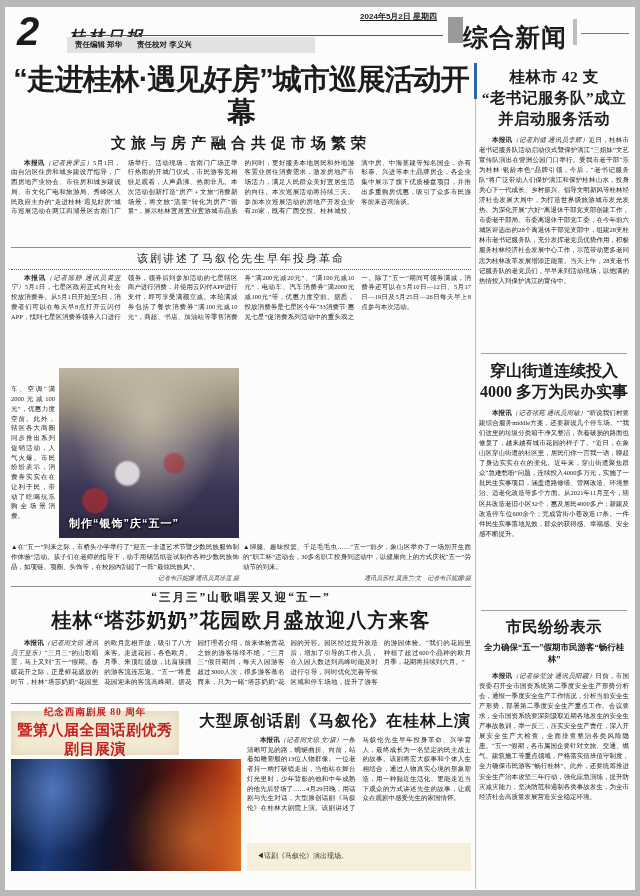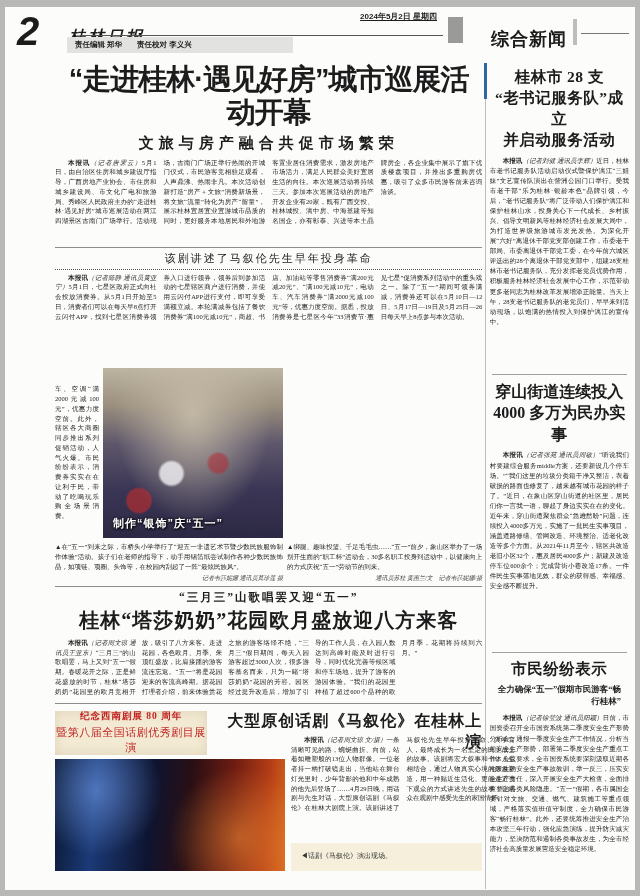--- a/index.html
+++ b/index.html
@@ -4,31 +4,31 @@
 <style>
   * { margin:0; padding:0; box-sizing:border-box; }
   html,body { width:640px; height:896px; }
   body { background:#b8b8b6; font-family:"Liberation Serif", serif; color:#1c1c1c; position:relative; overflow:hidden; }
   .page { position:absolute; left:5px; top:7px; width:630px; height:883px; background:#fcfcfa; padding:4px 6px 6px 6px; }
 
   
   .hdr { position:relative; height:48px; }
   .pagenum { position:absolute; left:6px; top:0; font-family:"Liberation Sans",sans-serif; font-weight:900; font-style:italic; font-size:40px; line-height:40px; }
   .paper { position:absolute; left:58px; top:16px; font-family:"DejaVu Serif",serif; font-weight:bold; font-style:italic; font-size:16px; letter-spacing:3px; }
-  .editors { position:absolute; left:56px; top:26px; width:226px; background:#e2e2e0; font-family:"Liberation Sans",sans-serif; font-size:7.5px; font-weight:bold; padding:3px 8px; white-space:nowrap; }
+  .editors { position:absolute; left:56px; top:26px; width:248px; background:#e2e2e0; font-family:"Liberation Sans",sans-serif; font-size:7.5px; font-weight:bold; padding:3px 8px; white-space:nowrap; }
   .hline1 { position:absolute; left:70px; right:186px; top:24px; border-top:1.5px solid #555; }
   .date { position:absolute; right:192px; top:0; font-family:"Liberation Sans",sans-serif; font-size:8px; font-weight:bold;text-decoration:underline; }
   .sq { position:absolute; right:166px; top:6px; width:15px; height:26px; background:#9a9a98; }
-  .sectionT { position:absolute; right:62px; top:16px; font-family:"Liberation Sans",sans-serif; font-weight:900; font-size:18px; letter-spacing:1px; }
+  .sectionT { position:absolute; right:62px; top:10px; font-family:"Liberation Sans",sans-serif; font-weight:900; font-size:25px; letter-spacing:1px; }
   .vbar { position:absolute; right:52px; top:8px; width:4px; height:26px; background:#bdbdbb; }
   .hline2 { position:absolute; right:0; width:48px; top:22px; border-top:1.5px solid #777; }
 
   
   .content { display:flex; margin-top:4px; height:826px; }
-  .main { width:460px;margin-left:44px; }
+  .main { width:460px; }
   .divcol { width:8px; display:flex; flex-direction:column; align-items:center; }
   .vseg { width:3px; height:36px; background:#2f66a8; }
   .vrule { width:1px; flex:1; background:#b9bcc2; }
   .sidebar { width:150px; }
 
   .rule { border:0; border-top:1px solid #8d8d8b; margin:3px 0; }
   .dotted { border:0; border-top:1px dotted #555; margin:2px 0 3px 0; }
   .sdiv { border:0; border-top:1px solid #a0a09e; margin:6px 2px; }
 
   
@@ -73,36 +73,36 @@
   .capR { flex:1; }
   .credit { font-size:6px; color:#444; text-align:right; margin-top:2px; font-style:italic; }
 
   
   .gard-kick { font-size:11.5px; font-weight:bold; text-align:center; letter-spacing:2px; margin-top:2px; }
   .gard-hl { font-size:20px; font-weight:bold; text-align:center; letter-spacing:1px; margin:2px 0 4px 0; }
   .gard-body { height:62px; }
 
   
   .drama { position:relative; height:166px; margin-top:2px; }
-  .banner { position:absolute; left:0; top:4px; width:152px; height:44px; background:#f3ead4; display:flex; flex-direction:column; justify-content:center; text-align:center; box-shadow:inset 0 0 12px rgba(160,140,100,.25); }
+  .banner { position:absolute; left:0; top:4px; width:168px; height:44px; background:#f3ead4; display:flex; flex-direction:column; justify-content:center; text-align:center; box-shadow:inset 0 0 12px rgba(160,140,100,.25); }
   .banner .b1 { color:#c21f1f; font-weight:bold; font-size:9.5px; letter-spacing:1px; }
-  .banner .b2 { color:#c21f1f; font-weight:normal; font-size:11px; letter-spacing:0.5px; margin-top:2px; }
+  .banner .b2 { color:#c21f1f; font-weight:bold; font-size:15px; letter-spacing:0.5px; margin-top:2px; }
   .drama-hl { position:absolute; left:158px; right:0; top:4px; text-align:right; font-size:16px; font-weight:bold; letter-spacing:1px; }
   .drama-body { position:absolute; left:236px; top:28px; width:224px; height:104px; }
   .stage { position:absolute; left:0; top:52px; width:230px; height:112px;
     background:
       radial-gradient(circle at 18% 28%, rgba(130,175,255,.5), transparent 32%),
       radial-gradient(circle at 80% 70%, rgba(255,160,60,.45), transparent 35%),
       linear-gradient(95deg,#0b1834 0%,#1b3a77 18%,#0e1430 42%,#2a0f14 58%,#6e1c12 75%,#b33d16 90%,#d86a1f 100%); }
   .drama-cap { position:absolute; left:236px; right:0; top:136px; height:28px; background:#f6efdc; font-size:7px; padding:8px 6px 0 10px; color:#333; }
 
   
   .sb-h1 { font-size:15.5px; font-weight:bold; text-align:center; line-height:1.35; letter-spacing:0.5px; margin-top:4px; }
   .sb-h2 { font-size:16px; font-weight:bold; text-align:center; line-height:1.35; margin-top:2px; }
-  .sb-sub { font-size:8.5px; font-weight:bold; text-align:right; margin:4px 8px 2px 0; }
+  .sb-sub { font-size:8.5px; font-weight:bold; text-align:center; margin:4px 0 2px 0; }
   .sb-body { font-size:6.5px; line-height:1.55; text-align:justify; text-indent:2em; overflow:hidden; margin-top:5px; }
   .sb1 { height:212px; } .sb2 { height:196px; } .sb3 { height:184px; }
 </style>
 </head>
 <body>
 
 <div class="page">
 
   <header class="hdr">
     <div class="pagenum">2</div>
@@ -177,21 +177,21 @@
 
     <div class="divcol">
       <div class="vseg"></div>
       <div class="vrule"></div>
     </div>
 
     <aside class="sidebar">
 
       <section>
         <h3 class="sb-h1">
-          <div>桂林市 28 支</div>
+          <div>桂林市 42 支</div>
           <div>“老书记服务队”成立</div>
           <div>并启动服务活动</div>
         </h3>
         <p class="sb-body sb1"><b class="lede">本报讯</b><span class="byline">（记者刘健 通讯员李辉）</span><span>近日，桂林市老书记服务队活动启动仪式暨保护漓江“三姐妹”文艺宣传队演出在訾洲公园门口举行。受我市老干部“乐为桂林·银龄本色”品牌引领，今后，“老书记服务队”将广泛带动人们保护漓江和保护桂林山水，投身关心下一代成长、乡村振兴、倡导文明新风等桂林经济社会发展大局中，为打造世界级旅游城市发光发热。为深化开展“六好”离退休干部党支部创建工作，市委老干部局、市委离退休干部党工委，在今年前六城区评选出的28个离退休干部党支部中，组建28支桂林市老书记服务队，充分发挥老党员优势作用，积极服务桂林经济社会发展中心工作，示范带动更多老同志为桂林改革发展增添正能量。当天上午，28支老书记服务队的老党员们，早早来到活动现场，以饱满的热情投入到保护漓江的宣传中。</span></p>
       </section>
 
       <hr class="sdiv">
 
       <section>
         <h3 class="sb-h2">

